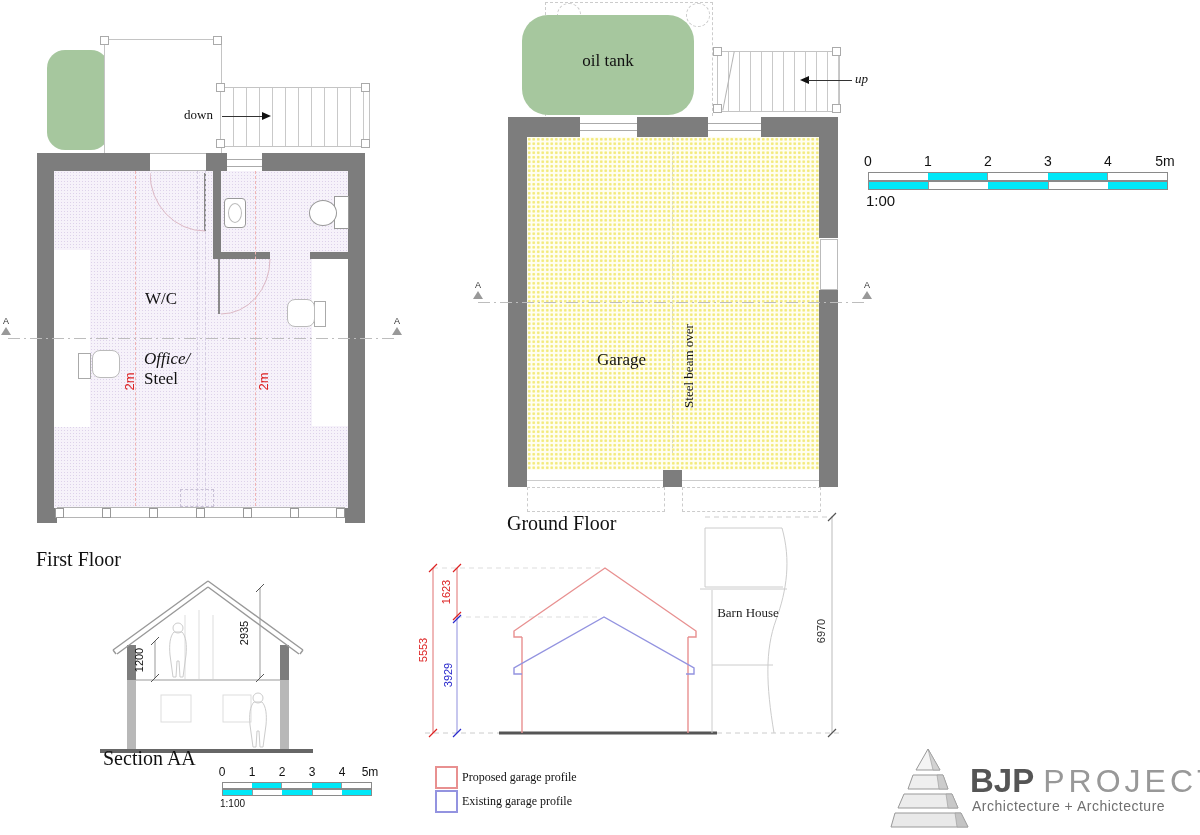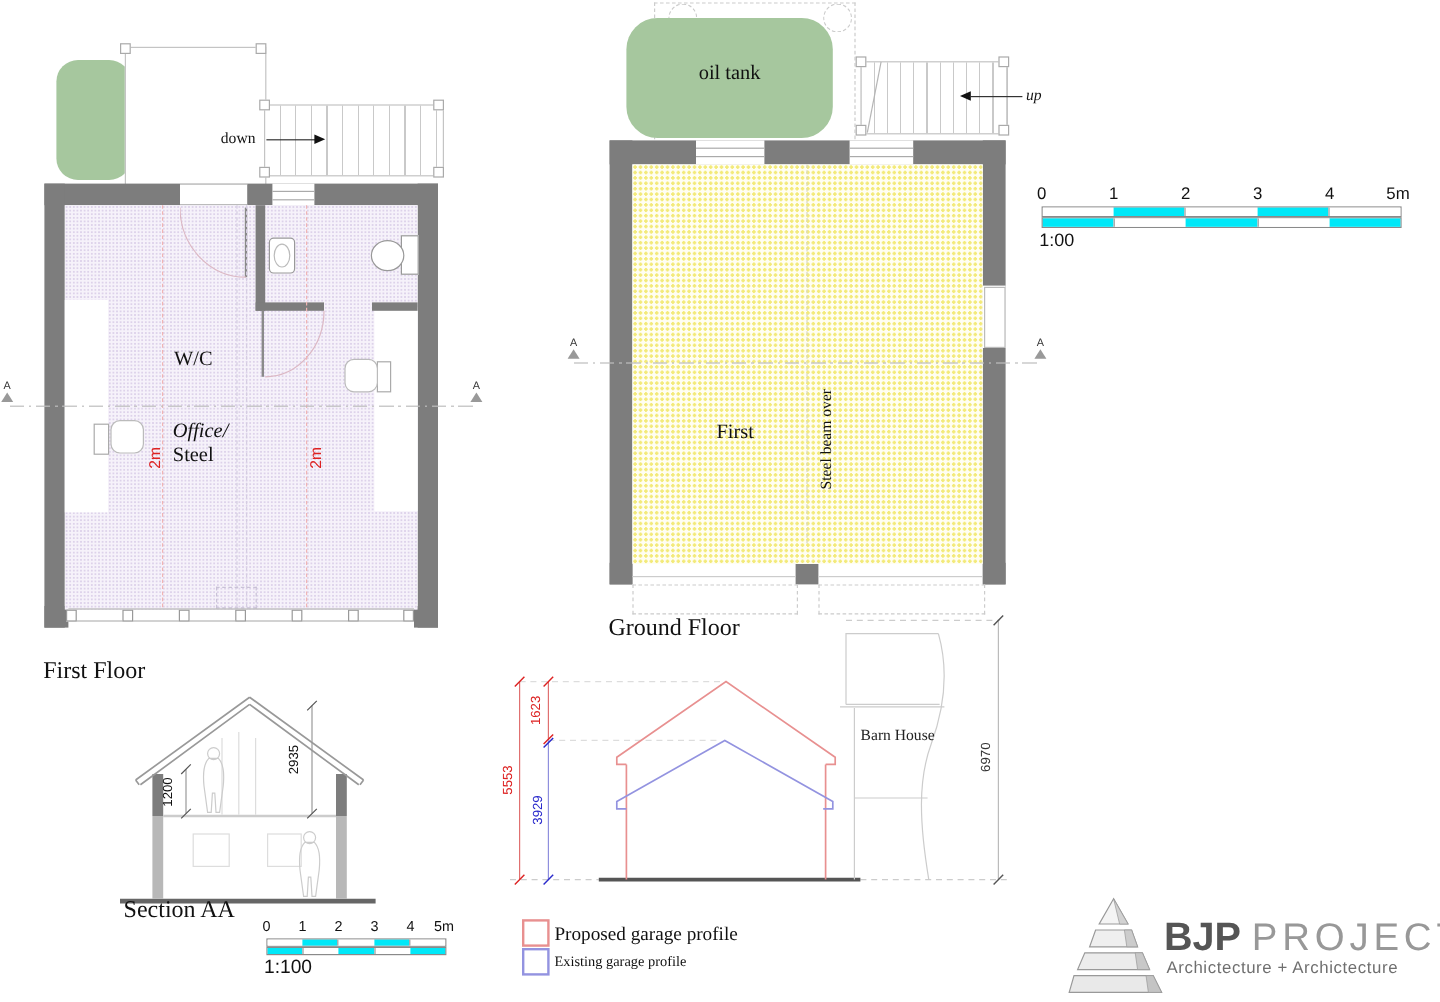--- a/index.html
+++ b/index.html
@@ -182,21 +182,21 @@
     <div class="thinline" style="left:262px;top:480px;width:137px;height:1px;background:#ccc;"></div>
     <div class="dashrect" style="left:107px;top:487px;width:136px;height:23px;"></div>
     <div class="dashrect" style="left:262px;top:487px;width:137px;height:23px;"></div>
 
     <div class="sectline" style="left:58px;top:302px;width:388px;"></div>
     <div class="amark" style="left:55px;top:280px;">A</div>
     <div class="tri-up" style="left:53px;top:291px;"></div>
     <div class="amark" style="left:444px;top:280px;">A</div>
     <div class="tri-up" style="left:442px;top:291px;"></div>
 
-    <div class="serif17" style="left:177px;top:350px;">First</div>
+    <div class="serif17" style="left:177px;top:350px;">Garage</div>
     <div class="rotwrap" style="left:219px;top:316px;width:100px;height:100px;">
       <span class="rot serif13" style="position:static;">Steel beam over</span>
     </div>
     <div class="plan-title" style="left:87px;top:512px;">Ground Floor</div>
   </div>
 
   <div class="abs" style="left:850px;top:150px;width:340px;height:60px;">
     <div class="sbar-num" style="left:8px;top:3px;width:20px;font-size:14px;">0</div>
     <div class="sbar-num" style="left:68px;top:3px;width:20px;font-size:14px;">1</div>
     <div class="sbar-num" style="left:128px;top:3px;width:20px;font-size:14px;">2</div>
@@ -266,21 +266,21 @@
         <div style="width:30px;" class="cyan"></div>
       <div style="width:30px;" class="whitecell"></div>
     </div>
     <div class="sbar-row" style="left:12px;top:24px;width:150px;height:7px;">
       <div style="width:30px;" class="cyan"></div>
         <div style="width:30px;" class="whitecell"></div>
       <div style="width:30px;" class="cyan"></div>
         <div style="width:30px;" class="whitecell"></div>
       <div style="width:30px;" class="cyan"></div>
     </div>
-    <div class="sbar-num" style="left:10px;top:33px;width:40px;text-align:left;font-size:16px;">1:100</div>
+    <div class="sbar-num" style="left:10px;top:33px;width:40px;text-align:left;font-size:10px;">1:100</div>
   </div>
 
   <svg class="abs" style="left:415px;top:505px;" width="445" height="240" viewBox="0 0 445 240">
     <path d="M10,228 H84 M302,228 H424" stroke="#ccc" stroke-width="1" stroke-dasharray="5,4"></path>
     <line x1="84" y1="228" x2="302" y2="228" stroke="#555" stroke-width="3"></line>
     <path d="M18,63 H185 M42,112 H184" stroke="#ddd" stroke-width="1" stroke-dasharray="5,4"></path>
     <path d="M107,132 H99 V126 L190,63 L281,126 V132 H273 M107,132 V228 M273,132 V228" stroke="#e89090" stroke-width="1.4" fill="none"></path>
     <path d="M107,169 H99 V163 L189,112 L279,163 V169 H271" stroke="#9393e0" stroke-width="1.4" fill="none"></path>
     <g>
       <line x1="18" y1="63" x2="18" y2="228" stroke="#e07070" stroke-width="1"></line>
@@ -304,21 +304,21 @@
     </g>
     <text x="333" y="112" text-anchor="middle" font-family="Liberation Serif, serif" font-size="13" fill="#222">Barn House</text>
     <g>
       <line x1="417" y1="12" x2="417" y2="228" stroke="#bbb" stroke-width="1"></line>
       <path d="M413,16 L421,8 M413,232 L421,224" stroke="#555" stroke-width="1.2"></path>
       <text transform="translate(410,126) rotate(-90)" font-family="Liberation Sans, sans-serif" font-size="11" fill="#333" text-anchor="middle">6970</text>
     </g>
   </svg>
 
   <div class="leg-box" style="left:435px;top:766px;border:2px solid #e89090;"></div>
-  <div class="abs" style="left:462px;top:770px;font-size:16px;">Proposed garage profile</div>
+  <div class="abs" style="left:462px;top:770px;font-size:12px;">Proposed garage profile</div>
   <div class="leg-box" style="left:435px;top:790px;border:2px solid #9393e0;"></div>
   <div class="abs" style="left:462px;top:794px;font-size:12px;">Existing garage profile</div>
 
   <div class="abs" style="left:888px;top:742px;width:312px;height:90px;">
     <svg class="abs" style="left:2px;top:2px;" width="80" height="86" viewBox="0 0 80 86">
       <polygon points="38,5 26,26 50,26" fill="#f4f4f4" stroke="#999" stroke-width="1"></polygon>
       <polygon points="38,5 50,26 43,26" fill="#d2d2d2" stroke="#999" stroke-width="0.6"></polygon>
       <polygon points="23,31 53,31 58,45 18,45" fill="#efefef" stroke="#999" stroke-width="1"></polygon>
       <polygon points="53,31 58,45 49,45 47,31" fill="#cccccc" stroke="#999" stroke-width="0.6"></polygon>
       <polygon points="14,50 62,50 68,64 8,64" fill="#ececec" stroke="#999" stroke-width="1"></polygon>

